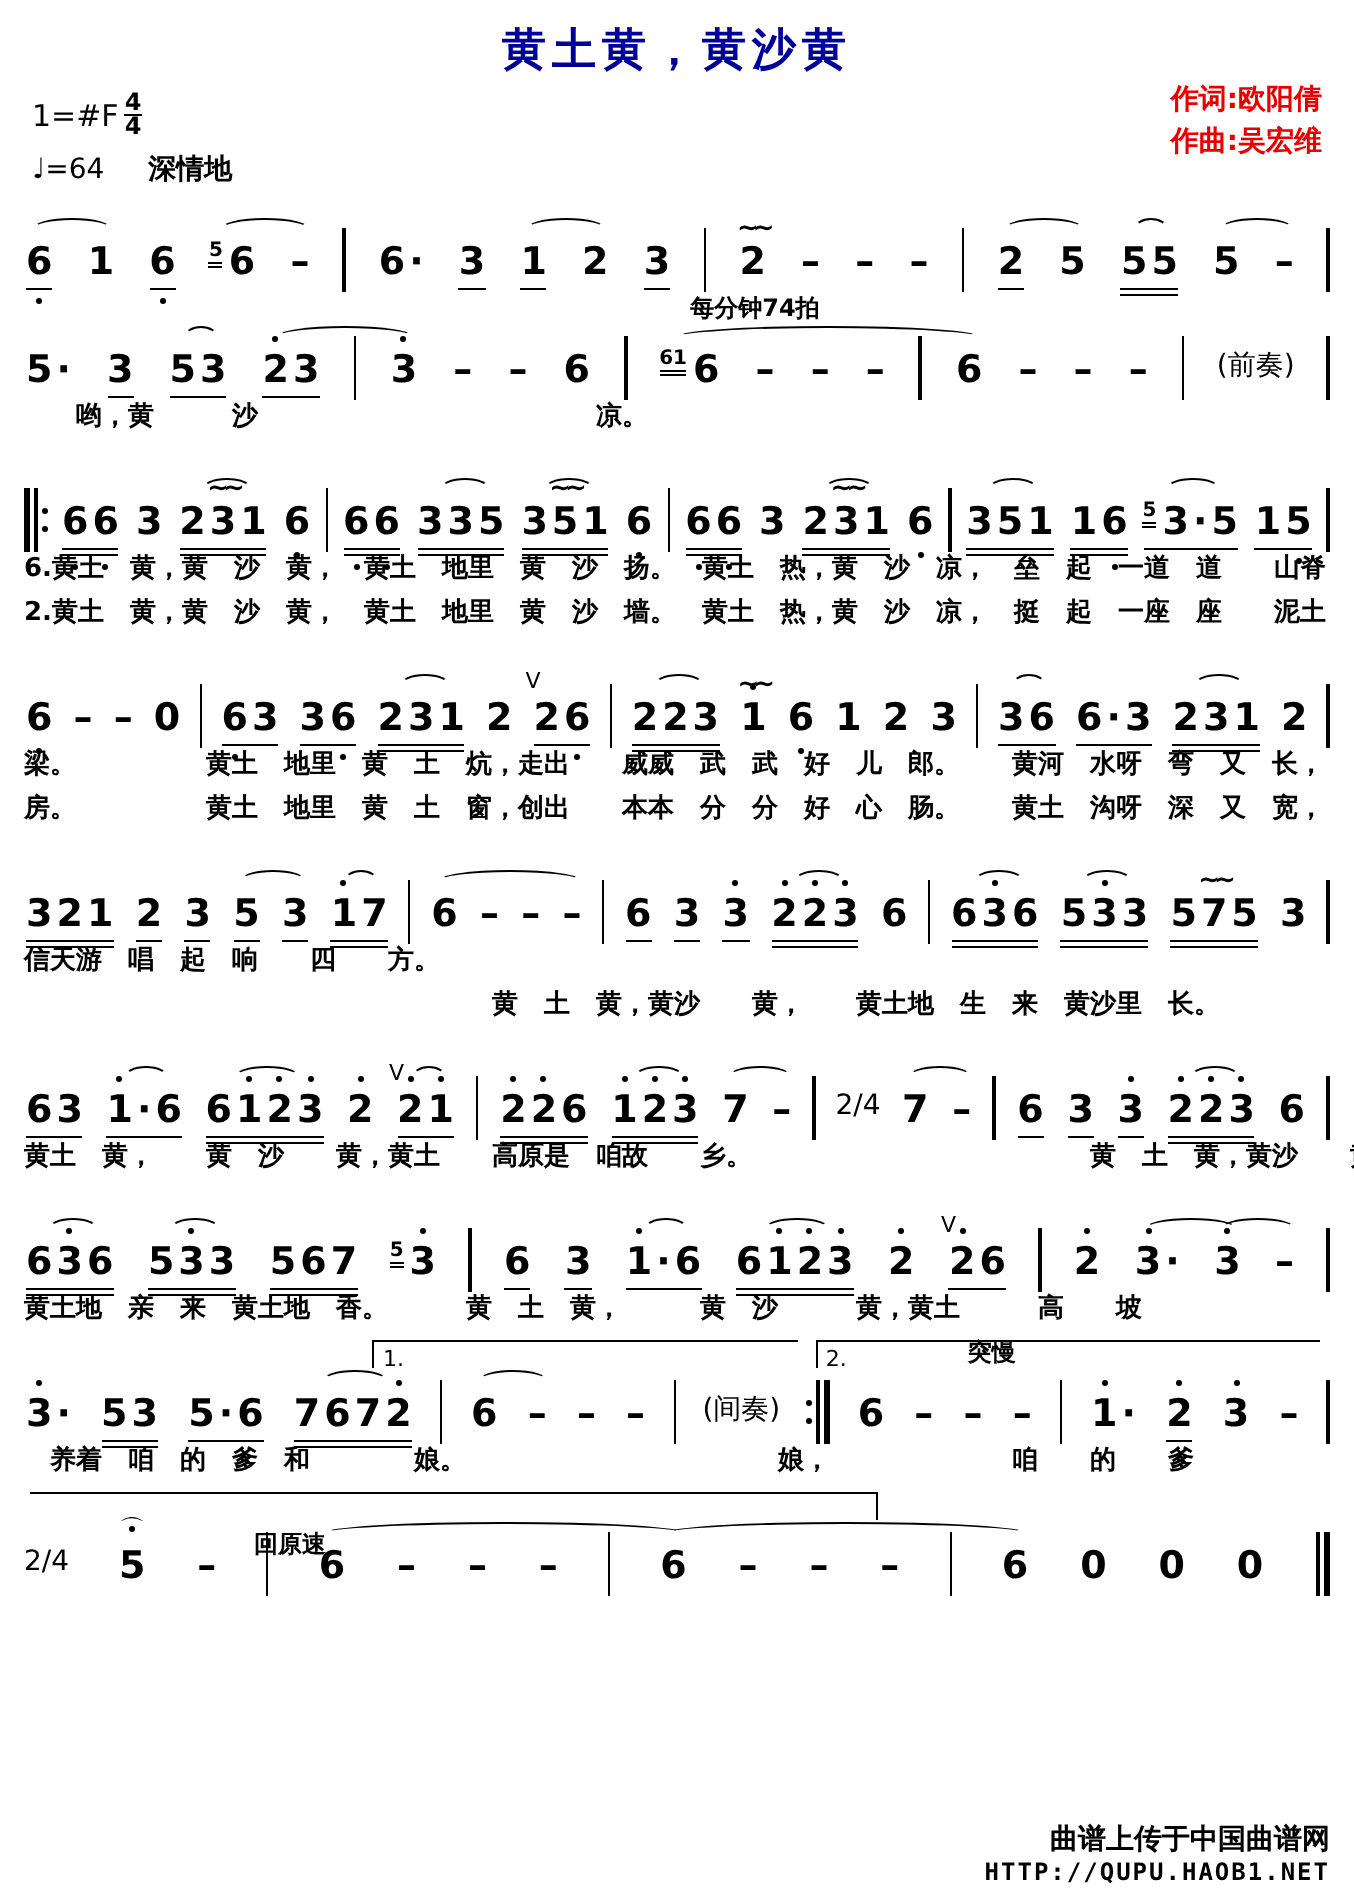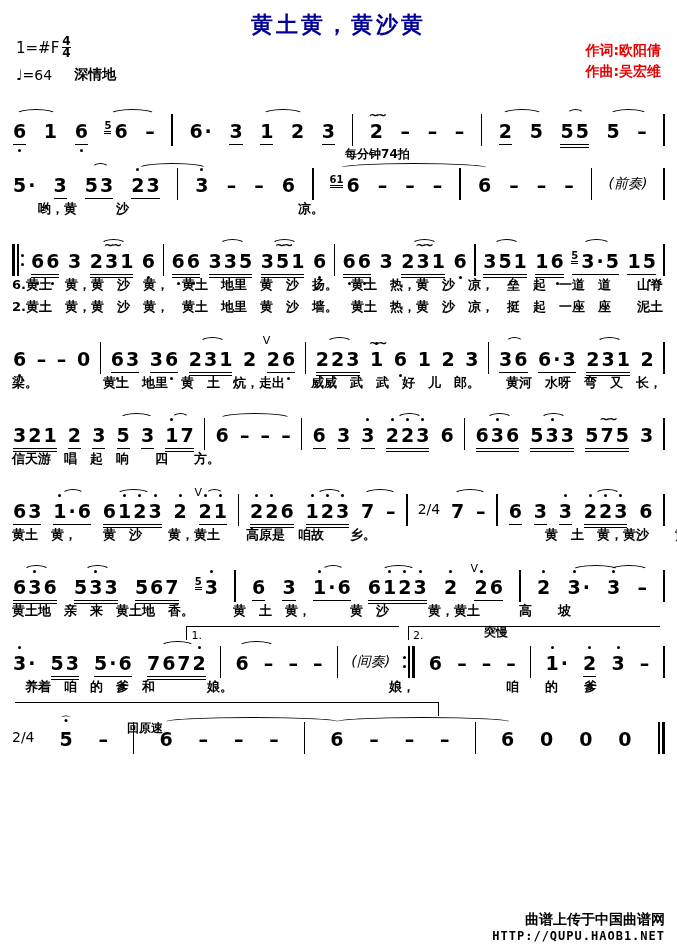--- a/index.html
+++ b/index.html
@@ -7,21 +7,21 @@
     width:677px;height:949px;position:relative;overflow:hidden;
     background:#ffffff;color:#000;
     font-family:"DejaVu Sans",sans-serif;
   }
   .header{position:relative;height:90px;}
   .title{
     text-align:center;padding-top:10px;font-size:22px;font-weight:bold;
     color:#000099;letter-spacing:3px;
   }
   .credits{position:absolute;right:16px;top:40px;color:#e60000;font-size:14px;font-weight:bold;line-height:21px;text-align:left;}
-  .keyblock{position:absolute;left:16px;top:36px;font-size:15px;}
+  .keyblock{position:absolute;left:16px;top:46px;font-size:15px;}
   .keyrow1{display:flex;align-items:center;}
   .frac{display:inline-flex;flex-direction:column;text-align:center;font-size:12px;line-height:11px;margin-left:3px;font-weight:bold;}
   .frac .den{border-top:1px solid #000;}
   .keyrow2{margin-top:7px;font-size:14px;display:flex;align-items:center;}
   .expr{font-weight:bold;margin-left:22px;}
   .score{padding:0 8px;}
   .sys{position:relative;padding:22px 4px 0 4px;margin-bottom:2px;}
   .tokrow{display:flex;justify-content:space-between;align-items:flex-end;min-height:30px;}
   .tok{position:relative;font-weight:bold;font-size:19px;line-height:22px;white-space:nowrap;}
   .ch{position:relative;display:inline-block;padding:0 1px;}
@@ -33,21 +33,21 @@
   .breath{position:absolute;top:-18px;left:-3px;font-size:11px;font-weight:normal;}
   .ferm{position:absolute;top:-17px;left:50%;transform:translateX(-50%);font-size:13px;font-weight:normal;}
   .fdot{position:absolute;left:50%;top:8px;margin-left:-1.5px;width:3px;height:3px;border-radius:50%;background:#000;}
   .bar{width:1.5px;height:32px;background:#000;margin-bottom:-4px;}
   .rpt{display:flex;align-items:center;height:32px;margin-bottom:-4px;}
   .rpt i{display:block;}
   .rpt .thick{width:3px;height:100%;background:#000;}
   .rpt .thin{width:1.5px;height:100%;background:#000;margin:0 2px;}
   .rdots{display:flex;flex-direction:column;justify-content:center;height:100%;}
   .rdots i{width:3px;height:3px;border-radius:50%;background:#000;margin:3px 0;}
-  .txt{font-size:14px;font-weight:normal;margin-bottom:2px;font-style:italic;}
+  .txt{font-size:14px;font-weight:normal;margin-bottom:2px;}
   .time{font-size:14px;font-weight:normal;margin-bottom:2px;}
   .lyr{font-size:13px;line-height:19px;white-space:pre;font-weight:bold;margin-top:3px;}
   .slabel{position:absolute;top:2px;font-size:12px;font-weight:bold;}
   .volta{position:absolute;top:4px;height:13px;border-top:1.5px solid #000;}
   .v-left{border-left:1.5px solid #000;}
   .v-right{border-right:1.5px solid #000;}
   .volta span{position:relative;left:4px;top:-3px;font-size:11px;font-weight:normal;}
   .arc{position:absolute;height:9px;border:1.3px solid transparent;border-top-color:#000;border-radius:50%;}
   .footer{position:absolute;right:12px;bottom:6px;text-align:right;}
   .f1{font-size:14px;font-weight:bold;}
@@ -203,20 +203,21 @@
         <div class="tok"><span class="ch">2</span></div>
         <div class="tok"><span class="ch">3</span></div>
         <div class="bar"></div>
         <div class="tok"><span class="ch">3</span><span class="ch">6</span><i class="ul" style="bottom: -3px;"></i></div>
         <div class="tok"><span class="ch">6</span><span class="ch">·</span><span class="ch">3</span><i class="ul" style="bottom: -3px;"></i></div>
         <div class="tok"><span class="ch">2</span><span class="ch">3</span><span class="ch">1</span><i class="ul" style="bottom: -3px;"></i><i class="ul" style="bottom: -6px;"></i></div>
         <div class="tok"><span class="ch">2</span></div>
         <div class="bar"></div>
       </div>
       <div class="lyr">梁。　　　　　黄土　地里　黄　土　炕，走出　　威威　武　武　好　儿　郎。　　黄河　水呀　弯　又　长，</div>
+      <div class="lyr">房。　　　　　黄土　地里　黄　土　窗，创出　　本本　分　分　好　心　肠。　　黄土　沟呀　深　又　宽，</div>
       <div class="arc" style="left: 191.5px; width: 23px; top: 19px;"></div>
       <div class="arc" style="left: 318.5px; width: 23px; top: 19px;"></div>
       <div class="arc" style="left: 497.5px; width: 15px; top: 19px;"></div>
       <div class="arc" style="left: 588.5px; width: 23px; top: 19px;"></div>
     </div>
     <div class="sys">
       <div class="tokrow">
         <div class="tok"><span class="ch">3</span><span class="ch">2</span><span class="ch">1</span><i class="ul" style="bottom: -3px;"></i><i class="ul" style="bottom: -6px;"></i></div>
         <div class="tok"><span class="ch">2</span><i class="ul" style="bottom: -3px;"></i></div>
         <div class="tok"><span class="ch">3</span><i class="ul" style="bottom: -3px;"></i></div>
@@ -235,20 +236,21 @@
         <div class="tok"><span class="ch">2<i class="da"></i></span><span class="ch">2<i class="da"></i></span><span class="ch">3<i class="da"></i></span><i class="ul" style="bottom: -3px;"></i><i class="ul" style="bottom: -6px;"></i></div>
         <div class="tok"><span class="ch">6</span></div>
         <div class="bar"></div>
         <div class="tok"><span class="ch">6</span><span class="ch">3<i class="da"></i></span><span class="ch">6</span><i class="ul" style="bottom: -3px;"></i><i class="ul" style="bottom: -6px;"></i></div>
         <div class="tok"><span class="ch">5</span><span class="ch">3<i class="da"></i></span><span class="ch">3</span><i class="ul" style="bottom: -3px;"></i><i class="ul" style="bottom: -6px;"></i></div>
         <div class="tok"><span class="ch">5</span><span class="ch">7</span><span class="ch">5</span><i class="ul" style="bottom: -3px;"></i><i class="ul" style="bottom: -6px;"></i><span class="orn">~~</span></div>
         <div class="tok"><span class="ch">3</span></div>
         <div class="bar"></div>
       </div>
       <div class="lyr">信天游　唱　起　响　　四　　方。</div>
+      <div class="lyr">　　　　　　　　　　　　　　　　　　黄　土　黄，黄沙　　黄，　　黄土地　生　来　黄沙里　长。</div>
       <div class="arc" style="left: 111.75px; width: 31.5px; top: 19px;"></div>
       <div class="arc" style="left: 163.5px; width: 15px; top: 19px;"></div>
       <div class="arc" style="left: 210.75px; width: 70.25px; top: 19px;"></div>
       <div class="arc" style="left: 388.5px; width: 23px; top: 19px;"></div>
       <div class="arc" style="left: 478.5px; width: 23px; top: 19px;"></div>
       <div class="arc" style="left: 532.5px; width: 23px; top: 19px;"></div>
     </div>
     <div class="sys">
       <div class="tokrow">
         <div class="tok"><span class="ch">6</span><span class="ch">3</span><i class="ul" style="bottom: -3px;"></i></div>

